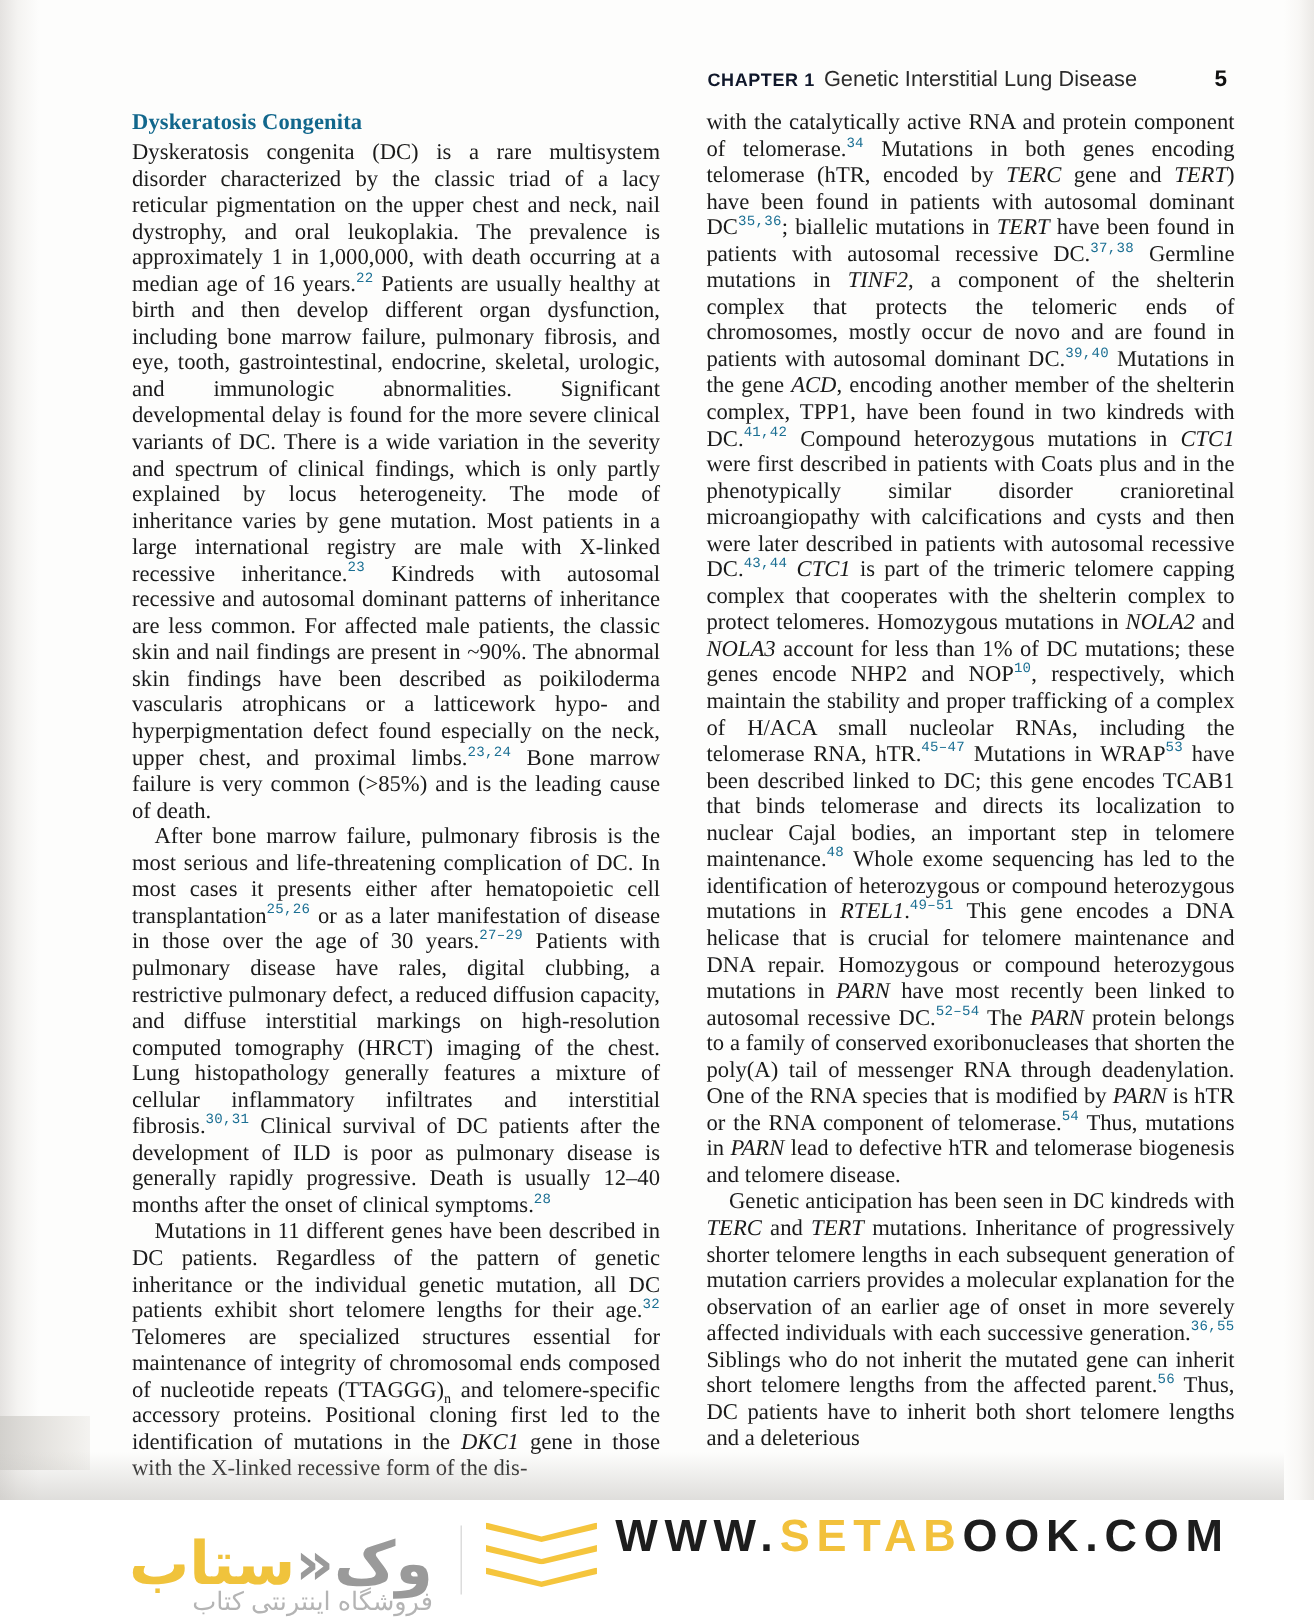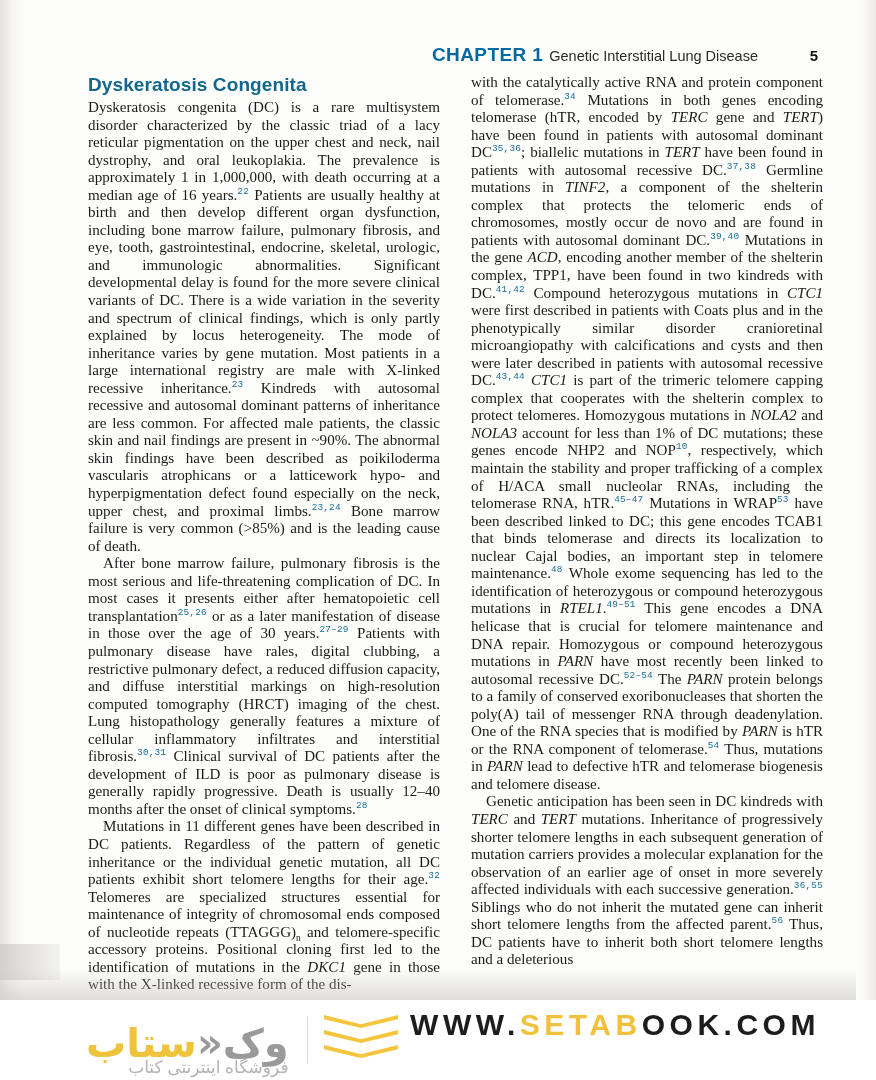--- a/index.html
+++ b/index.html
@@ -69,23 +69,23 @@
     top: 44px;
     height: 22px;
     display: flex;
     align-items: baseline;
     justify-content: flex-end;
     gap: 0;
   }
   .chapter-label {
     font-family: "Liberation Sans", "DejaVu Sans", sans-serif;
     font-weight: bold;
-    font-size: 19px;
+    font-size: 12px;
     letter-spacing: .4px;
-    color: #0369a1;
+    color: #0f172a;
   }
   .chapter-title {
     font-family: "Liberation Sans", "DejaVu Sans", sans-serif;
     font-size: 14.5px;
     color: #2b2b2b;
     margin-left: 6px;
   }
   .page-number {
     font-family: "Liberation Sans", "DejaVu Sans", sans-serif;
     font-weight: bold;
@@ -105,22 +105,22 @@
     height: 915px;
     display: flex;
     gap: 31px;
   }
   .column {
     width: 352px;
     flex: 0 0 352px;
   }
 
   h2.section-heading {
-    font-family: Liberation Sans, sans-serif;
-    font-size: 19px;
+    font-family: Liberation Serif, serif;
+    font-size: 15px;
     font-weight: bold;
     color: #12678c;
     margin: 0 0 3px 0;
     letter-spacing: .1px;
   }
 
   p.para {
     margin: 0;
     font-size: 15.1px;
     line-height: 17.55px;

